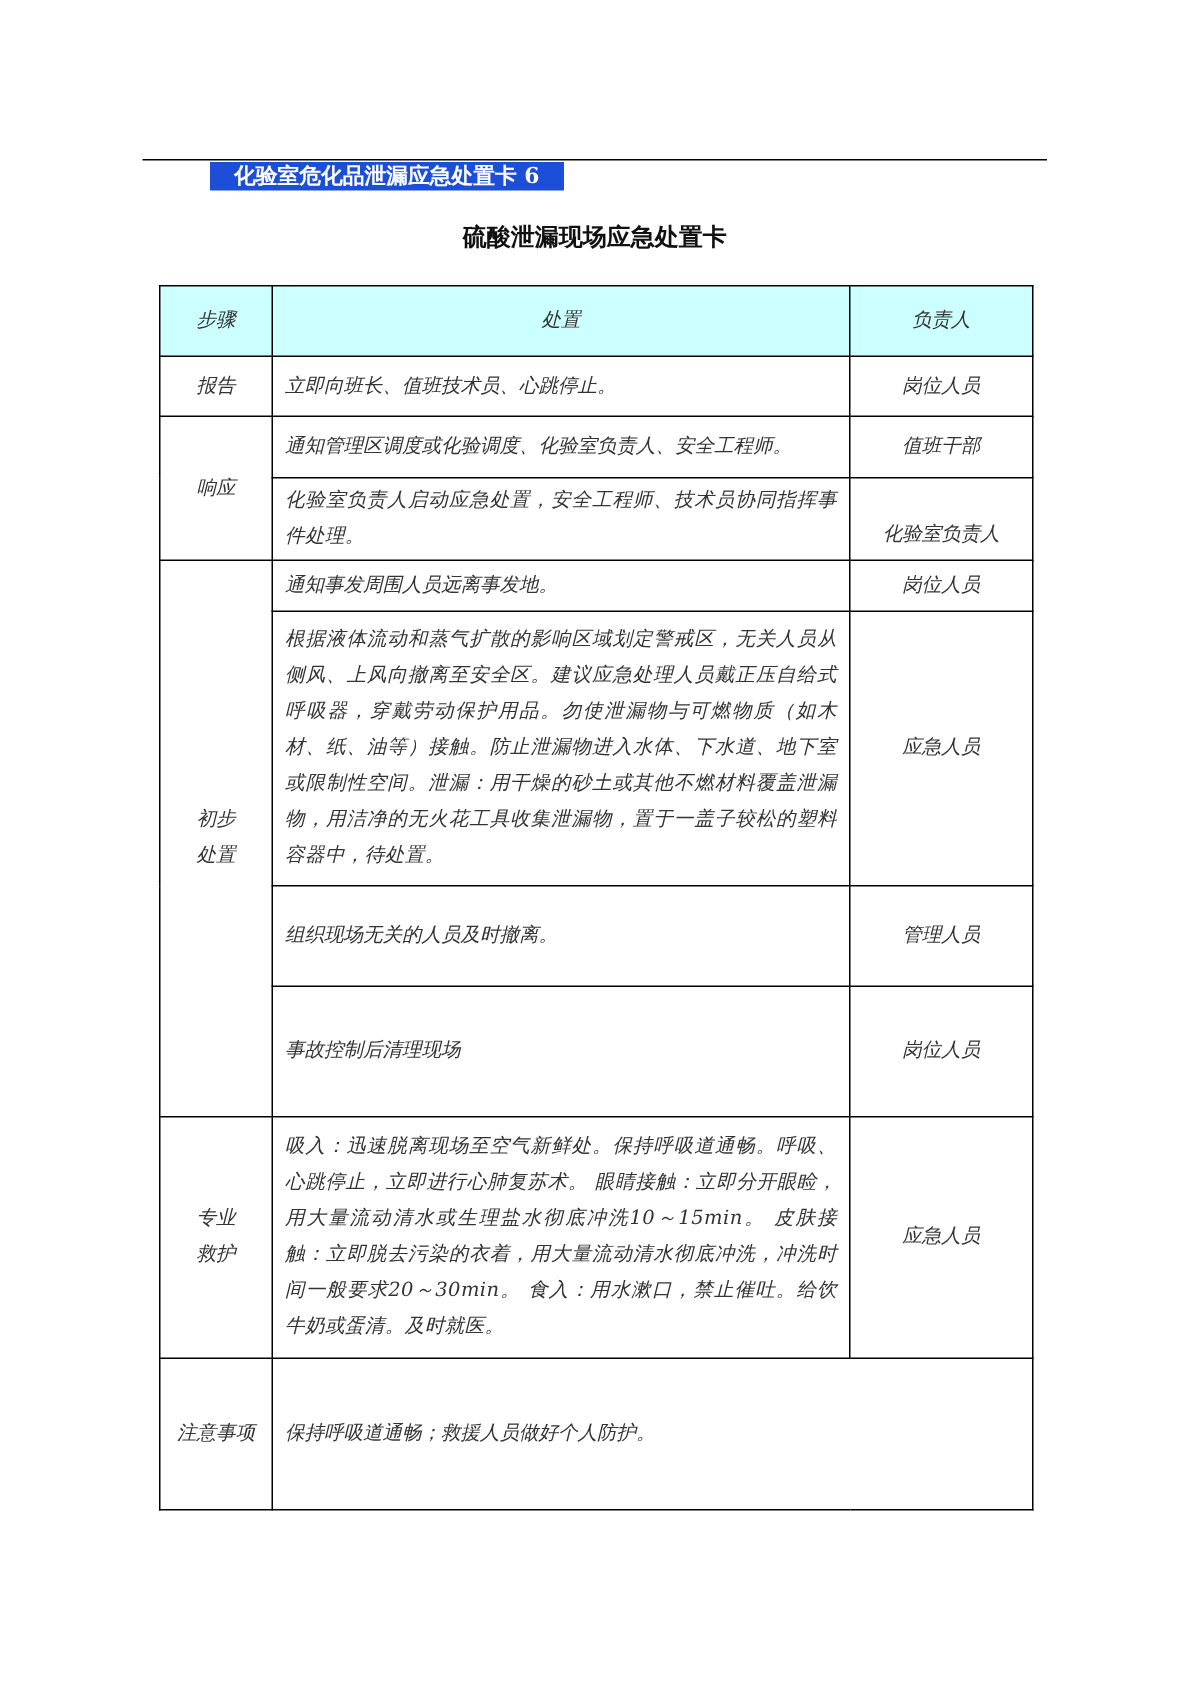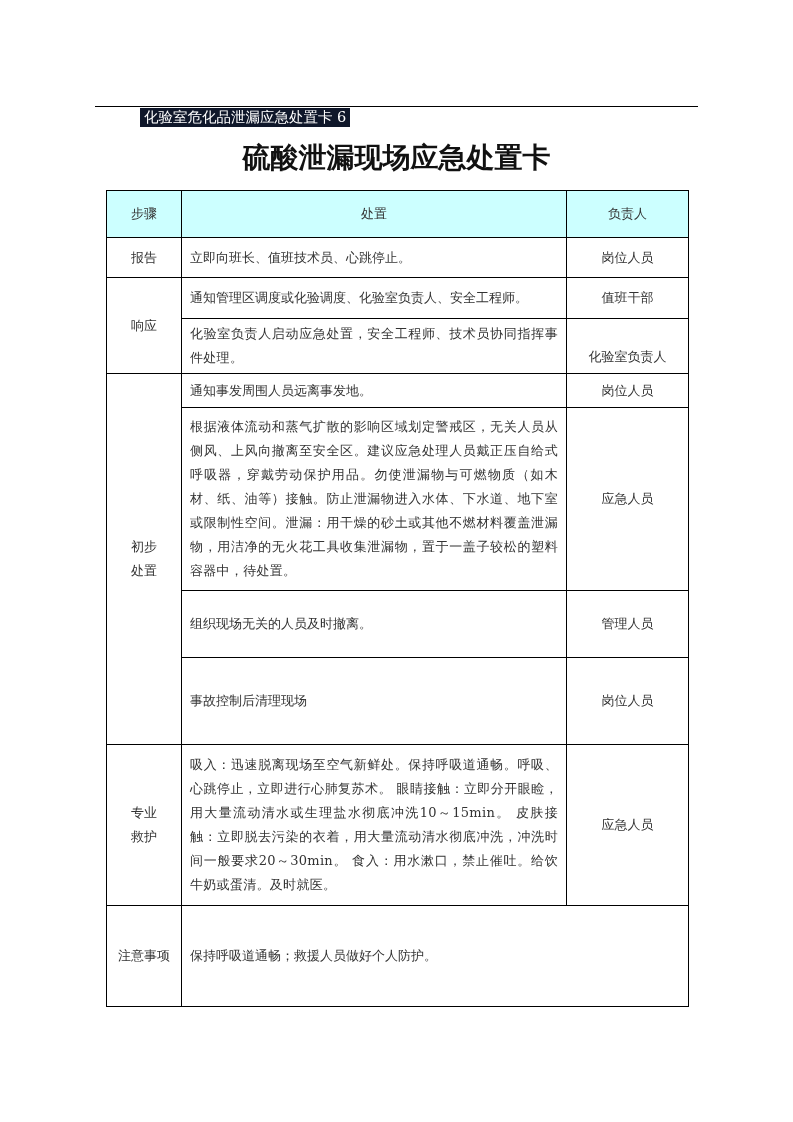--- a/index.html
+++ b/index.html
@@ -1,28 +1,28 @@
 <!DOCTYPE html>
 <html><head>
   <meta charset="utf-8">
   <style>
     html, body { margin: 0; padding: 0; background: #ffffff; }
     body { width: 793px; height: 1122px; position: relative; overflow: hidden;
            font-family: "DejaVu Serif", "Liberation Serif", serif; color: #222; }
     .top-rule { position: absolute; left: 95px; top: 106px; width: 603px; height: 0;
                 border-top: 1px solid #000; }
-    .banner { position: absolute; left: 140px; top: 108px; height: 19px; padding: 0 4px;
-              background: #0f172a; color: #ffffff; font-weight: normal; font-size: 14.5px;
+    .banner { position: absolute; left: 140px; top: 108px; height: 19px; padding: 0 16px;
+              background: #1d4ed8; color: #ffffff; font-weight: bold; font-size: 14.5px;
               line-height: 19px; white-space: nowrap; letter-spacing: 0px; }
     .doc-title { position: absolute; left: 0; width: 793px; top: 144px; text-align: center;
-                 font-size: 28px; font-weight: bold; color: #111; line-height: 28px; }
+                 font-size: 16px; font-weight: bold; color: #111; line-height: 28px; }
     table.card { position: absolute; left: 106px; top: 190px; width: 583px;
                  border-collapse: collapse; table-layout: fixed; font-size: 13px; }
     table.card td, table.card th { border: 1px solid #000; padding: 0 8px; font-weight: normal;
-                 color: #333; line-height: 24px; vertical-align: middle; }
+                 color: #333; line-height: 24px; vertical-align: middle; font-style: italic; }
     table.card th { background: #CCFFFF; }
     .c1 { width: 58px; text-align: center; }
     .c2 { width: 368px; text-align: left; }
     .c3 { width: 104px; text-align: center; }
     .just { text-align: justify; letter-spacing: 0.3px; }
     .center { text-align: center; }
   </style>
 </head>
 <body>
 

